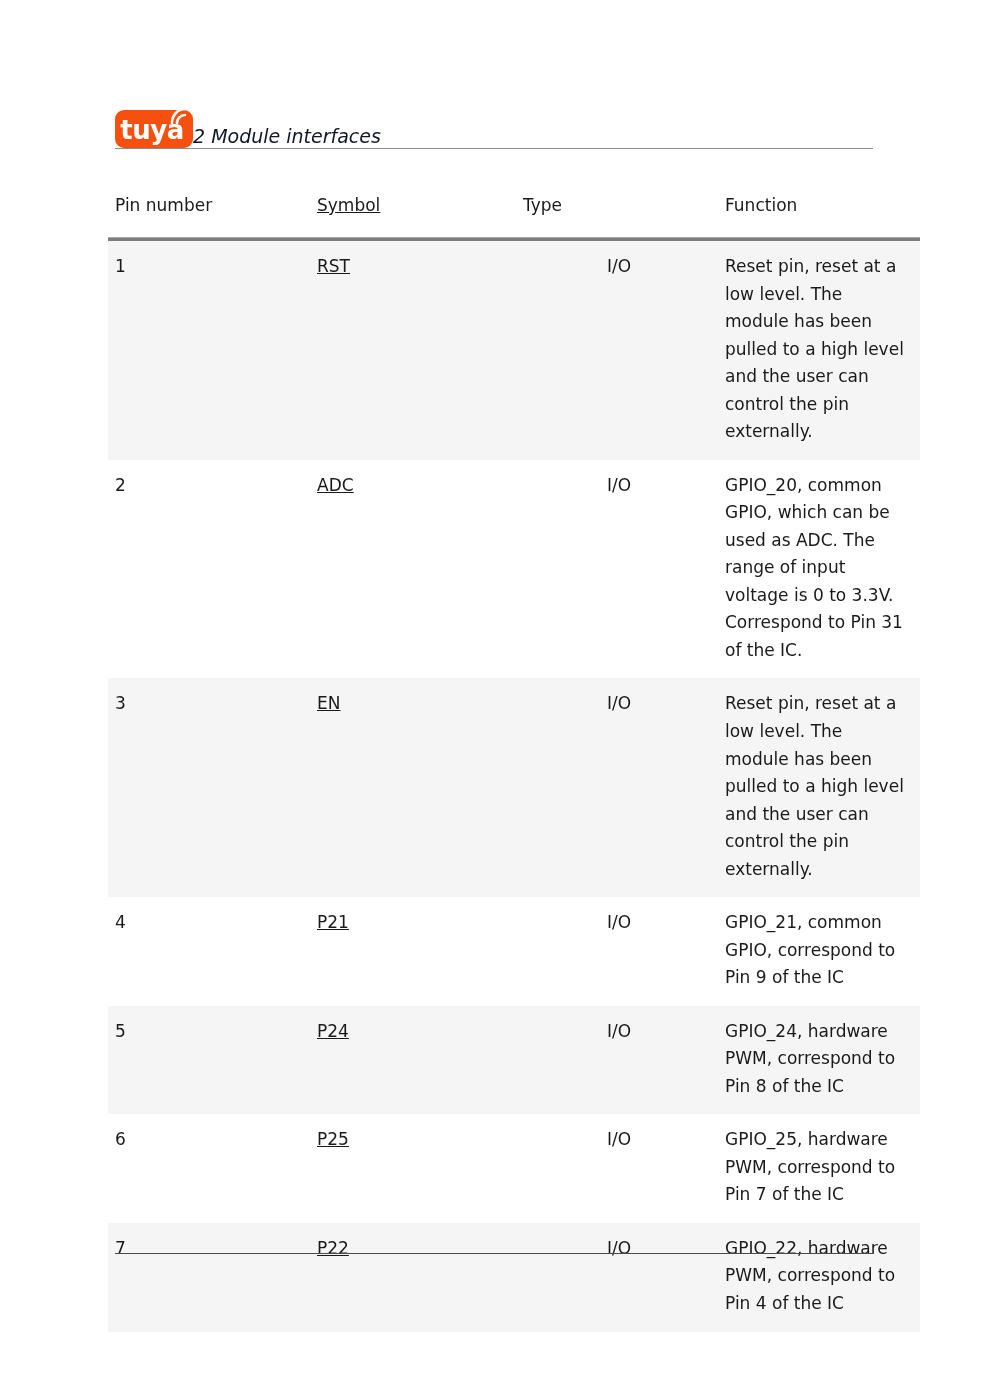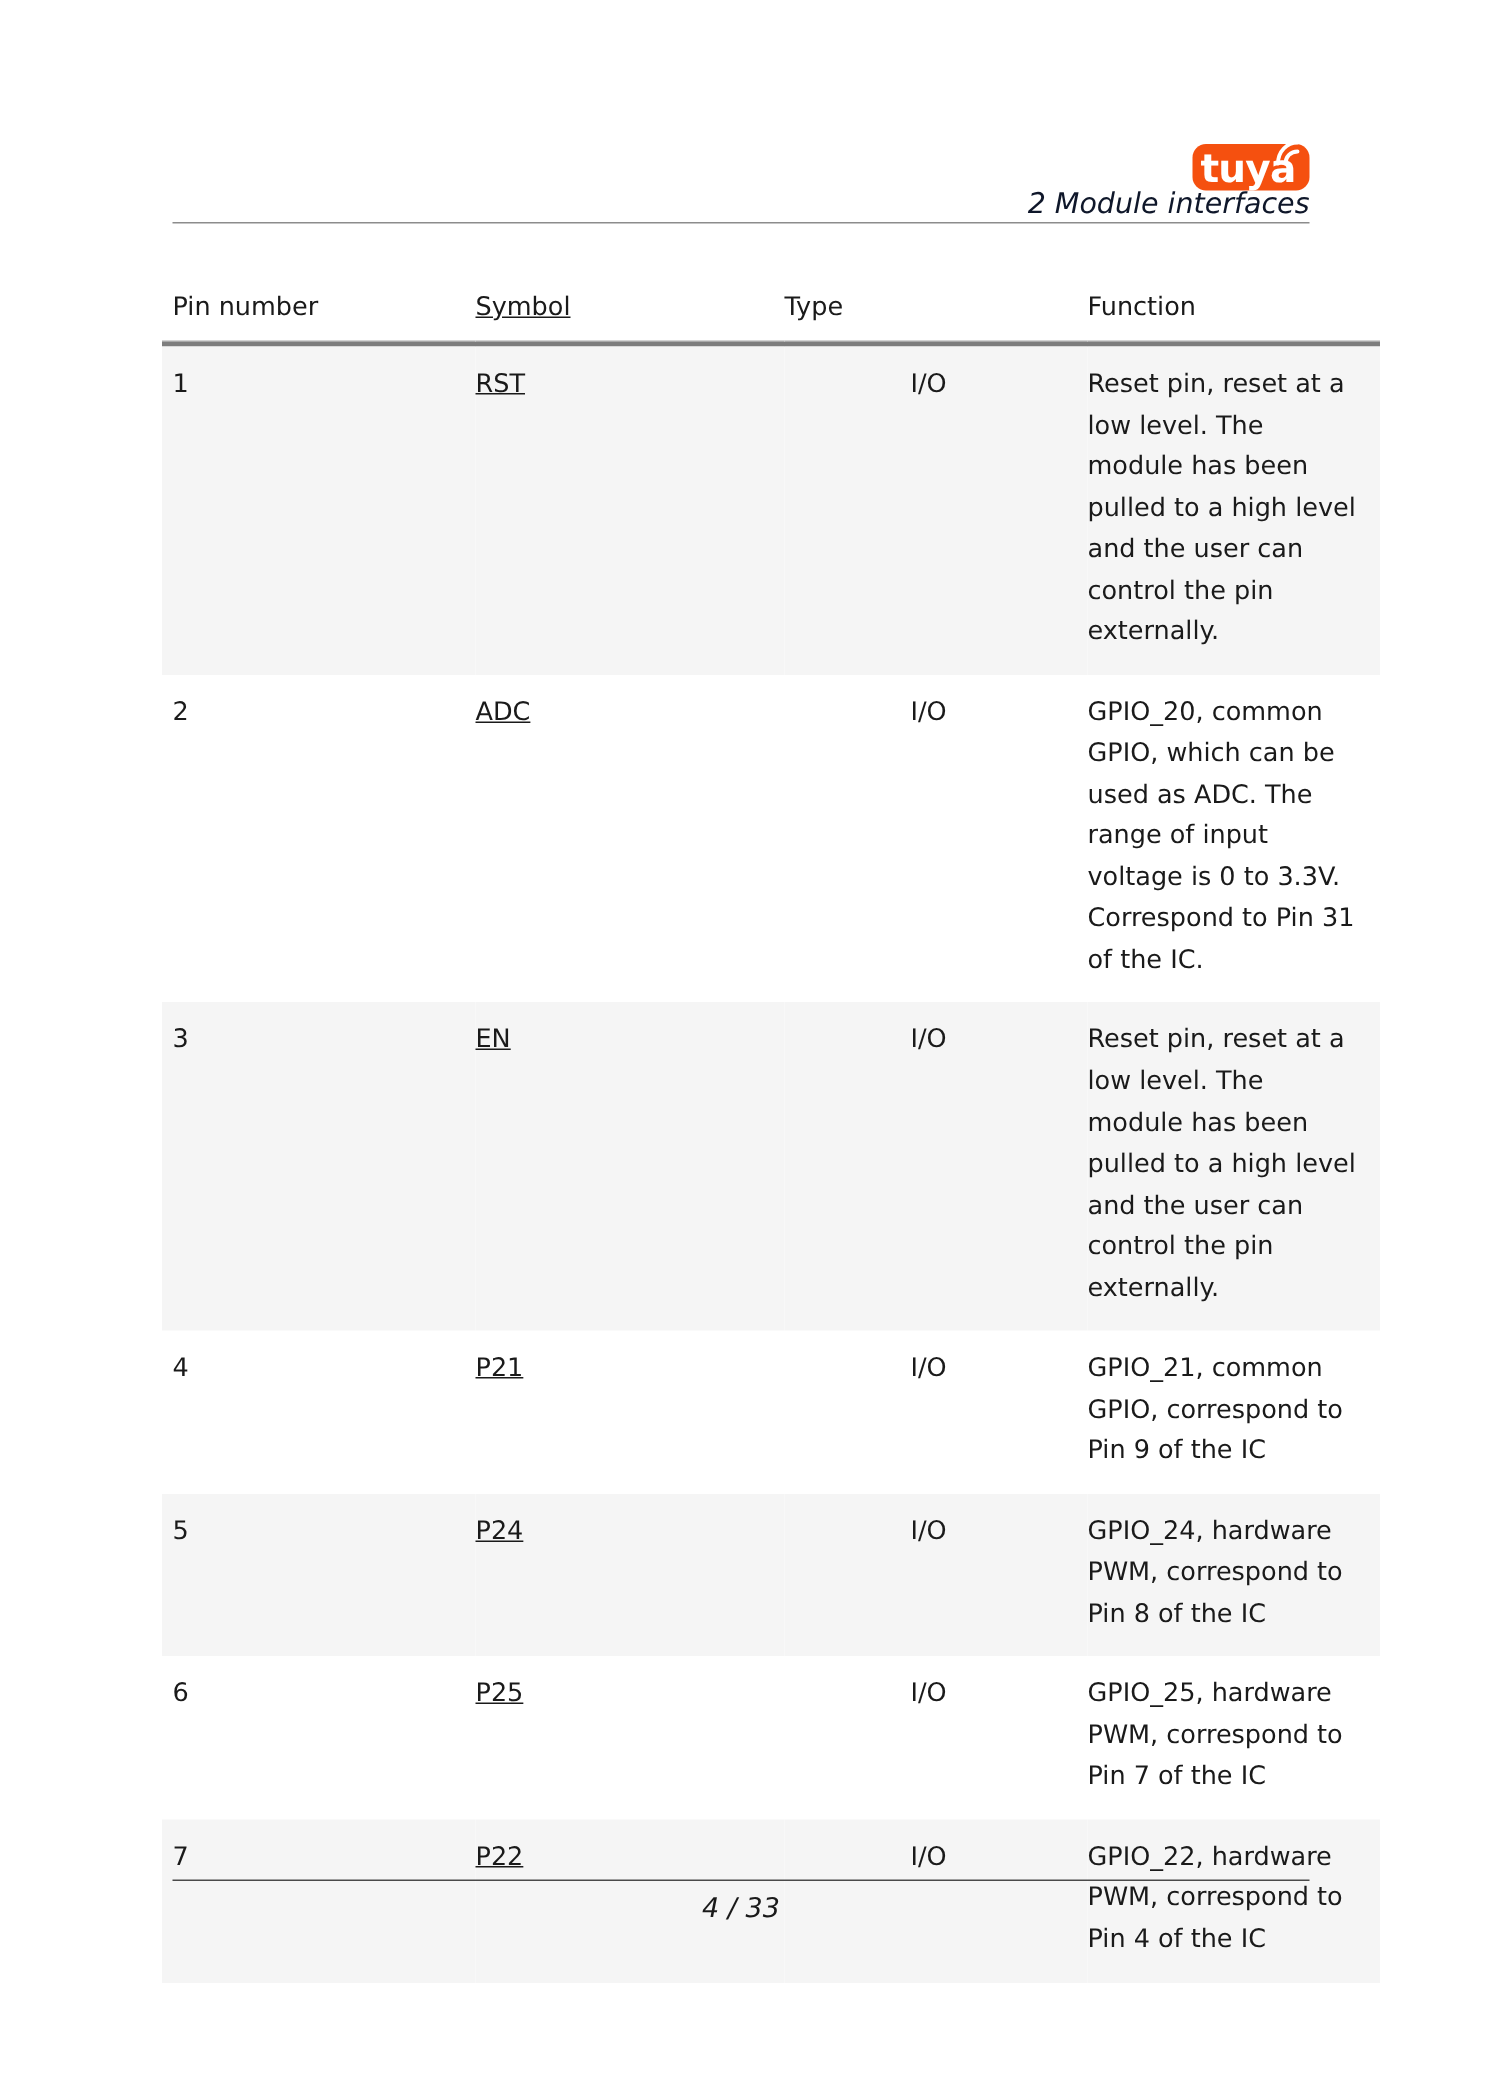--- a/index.html
+++ b/index.html
@@ -27,21 +27,20 @@
   
   .page-header {
     position: absolute;
     left: 115px;
     top: 96px;
     width: 758px;
     height: 52px;
     display: flex;
     align-items: flex-end;
     justify-content: flex-start;
-    flex-direction: column;
   }
 
   .logo {
     position: relative;
     width: 78px;
     height: 38px;
     background: #f5500f;
     border-radius: 9px 9px 9px 9px;
     display: flex;
     align-items: center;
@@ -101,21 +100,21 @@
     padding: 0;
     height: 3px;
     background: #7d7d7d;
   }
 
   .pin-table thead th {
     text-align: left;
     font-weight: 400;
     font-size: 17px;
     color: #1a1a1a;
-    padding: 14px 10px 12px 0;
+    padding: 14px 10px 22px 0;
     border-bottom: 1px solid #a8a8a8;
     vertical-align: top;
   }
 
   .pin-table tbody td {
     font-size: 17px;
     color: #1a1a1a;
     vertical-align: top;
     padding: 12px 10px 14px 0;
     line-height: 1.62;
@@ -226,15 +225,14 @@
       <tr class="shaded">
         <td class="col-pin cell-pin">7</td>
         <td class="col-sym">P22</td>
         <td class="col-type">I/O</td>
         <td class="col-func">GPIO_22, hardware PWM, correspond to Pin 4 of the IC</td>
       </tr>
     </tbody>
   </table>
 
   <div class="footer-rule"></div>
-  <div class="footer-pageno">4 / 33</div>
 
 </div>
 
 </body></html>

